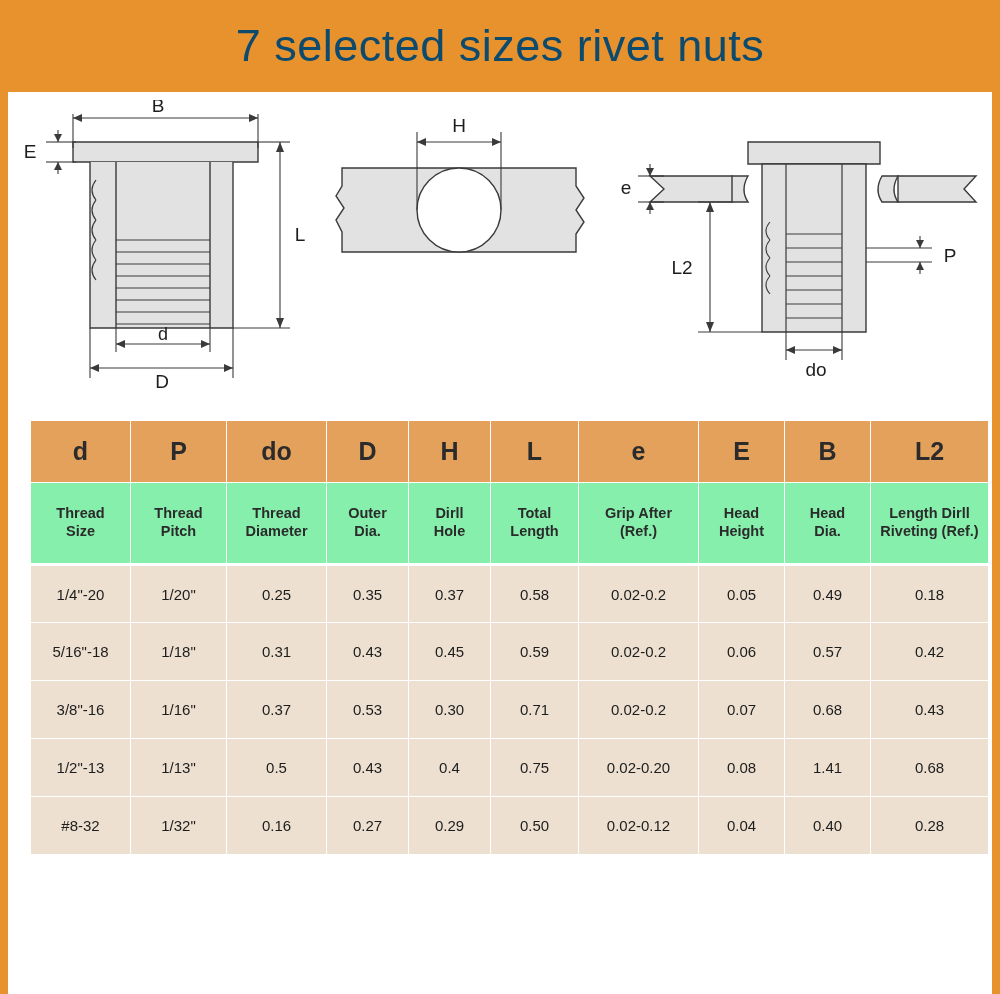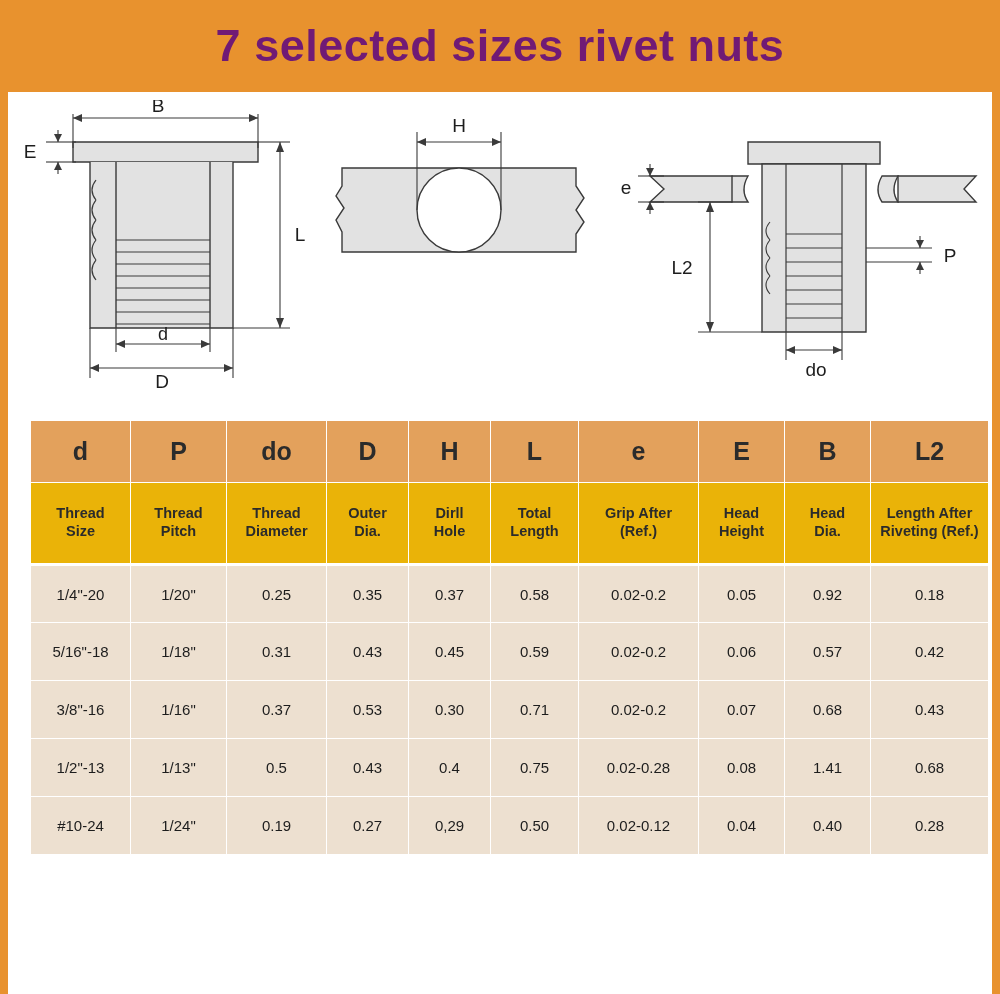--- a/index.html
+++ b/index.html
@@ -21,23 +21,23 @@
   .header {
     height: 92px;
     background: #E8922E;
     display: flex;
     align-items: center;
     justify-content: center;
     margin-left: -8px;
     margin-right: -8px;
   }
   .header-title {
-    color: #701a75;
+    color: #0c4a6e;
     font-size: 45px;
-    font-weight: bold;
+    font-weight: normal;
     letter-spacing: 0.5px;
     white-space: nowrap;
   }
   
   .diagrams {
     position: relative;
     height: 320px;
     width: 100%;
   }
   .diagrams svg { display: block; }
@@ -61,21 +61,21 @@
   }
   thead tr.sym th {
     background: #E3A15C;
     color: #2b2b2b;
     font-size: 25px;
     font-weight: bold;
     height: 62px;
     padding: 0;
   }
   thead tr.desc th {
-    background: #eab308;
+    background: #86efac;
     color: #2b2b2b;
     font-size: 14.5px;
     font-weight: bold;
     height: 82px;
     padding: 2px 3px;
     line-height: 1.22;
   }
   tbody td {
     background: #EDE0D0;
     color: #1d1d1d;
@@ -305,35 +305,35 @@
           <th style="white-space:pre-line">Dirll
 Hole</th>
           <th style="white-space:pre-line">Total
 Length</th>
           <th style="white-space:pre-line">Grip After
 (Ref.)</th>
           <th style="white-space:pre-line">Head
 Height</th>
           <th style="white-space:pre-line">Head
 Dia.</th>
-          <th style="white-space:pre-line">Length After
+          <th style="white-space:pre-line">Length Dirll
 Riveting (Ref.)</th>
         </tr>
       </thead>
       <tbody id="spec-body">
           <tr>
             <td>1/4"-20</td>
             <td>1/20"</td>
             <td>0.25</td>
             <td>0.35</td>
             <td>0.37</td>
             <td>0.58</td>
             <td>0.02-0.2</td>
             <td>0.05</td>
-            <td>0.92</td>
+            <td>0.49</td>
             <td>0.18</td>
           </tr>
           <tr>
             <td>5/16"-18</td>
             <td>1/18"</td>
             <td>0.31</td>
             <td>0.43</td>
             <td>0.45</td>
             <td>0.59</td>
             <td>0.02-0.2</td>
@@ -353,31 +353,31 @@
             <td>0.68</td>
             <td>0.43</td>
           </tr>
           <tr>
             <td>1/2"-13</td>
             <td>1/13"</td>
             <td>0.5</td>
             <td>0.43</td>
             <td>0.4</td>
             <td>0.75</td>
-            <td>0.02-0.28</td>
+            <td>0.02-0.20</td>
             <td>0.08</td>
             <td>1.41</td>
             <td>0.68</td>
           </tr>
           <tr>
-            <td>#10-24</td>
-            <td>1/24"</td>
-            <td>0.19</td>
+            <td>#8-32</td>
+            <td>1/32"</td>
+            <td>0.16</td>
             <td>0.27</td>
-            <td>0,29</td>
+            <td>0.29</td>
             <td>0.50</td>
             <td>0.02-0.12</td>
             <td>0.04</td>
             <td>0.40</td>
             <td>0.28</td>
           </tr>
         </tbody>
     </table>
   </div>
 </div>

